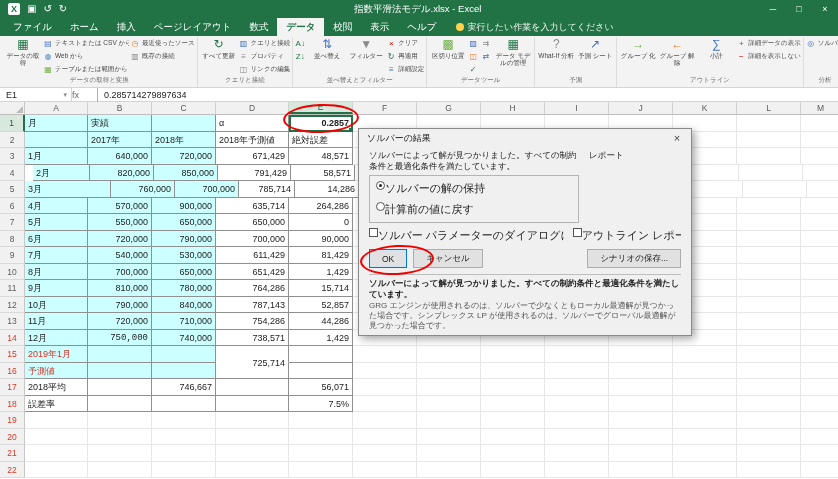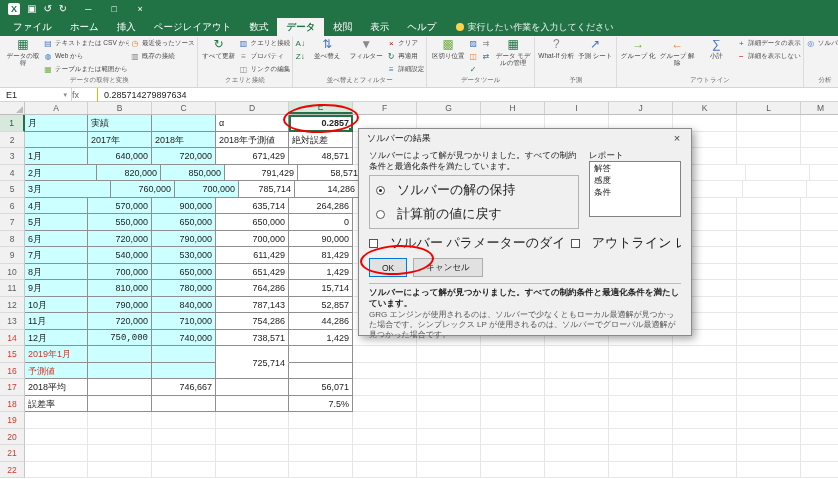--- a/index.html
+++ b/index.html
@@ -66,21 +66,21 @@
 
   
   .dialog{position:absolute;left:358px;top:128px;width:334px;height:208px;background:#f0f0f0;border:1px solid #8a8a8a;box-shadow:3px 3px 8px rgba(0,0,0,.35);z-index:50;font-size:9px}
   .dtitle{height:19px;display:flex;align-items:center;padding-left:8px;font-size:9px;color:#222}
   .dclose{margin-left:auto;width:28px;text-align:center;font-size:11px;color:#444;line-height:19px}
   .dbody{padding:2px 10px 0}
   .dmain{display:flex;gap:10px}
   .dleft{flex:1;min-width:0}
   .intro{font-size:8.5px;line-height:11px;color:#222;margin-bottom:3px}
   .optbox{border:1px solid #b4b4b4;padding:5px 6px;display:flex;flex-direction:column;gap:6px;background:#f0f0f0}
-  .optbox label,.chkrow label{display:flex;align-items:center;gap:12px;font-size:13px;white-space:nowrap;overflow:hidden}
+  .optbox label,.chkrow label{display:flex;gap:0;font-size:11px;white-space:nowrap;overflow:hidden}
   .radio{width:9px;height:9px;border:1px solid #555;border-radius:50%;background:#fff;position:relative;flex:none}
   .radio.on:after{content:"";position:absolute;left:2px;top:2px;right:2px;bottom:2px;background:#222;border-radius:50%}
   .chkbox{width:9px;height:9px;border:1px solid #555;background:#fff;flex:none}
   .dright{width:92px;flex:none}
   .rlabel{font-size:8.5px;color:#222;height:11px}
   .listbox{border:1px solid #828282;background:#fff;height:56px;overflow:hidden}
   .litem{font-size:8.5px;line-height:12px;padding-left:4px;color:#222}
   .chkrow{display:flex;justify-content:space-between;margin-top:5px;gap:8px}
   .btnrow{display:flex;gap:6px;margin-top:6px;align-items:center}
   .btnrow .spacer{flex:1}
@@ -100,20 +100,21 @@
 
 <div class="window">
 
   <div class="titlebar">
     <div class="qat">
       <span class="qicon logo">X</span>
       <span class="qicon">▣</span>
       <span class="qicon">↺</span>
       <span class="qicon">↻</span>
     </div>
+    <div class="title">指数平滑法モデル.xlsx - Excel</div>
     <div class="wincontrols">
       <span>─</span>
       <span>□</span>
       <span>×</span>
     </div>
   </div>
 
   <div class="tabsrow">
     <div class="tabs">
         <div class="tab">ファイル</div>
@@ -368,21 +369,21 @@
           <div class="cell" style="width: 64px;"></div>
           <div class="cell" style="width: 64px;"></div>
           <div class="cell" style="width: 64px;"></div>
           <div class="cell" style="width: 64px;"></div>
           <div class="cell" style="width: 64px;"></div>
           <div class="cell" style="width: 64px;"></div>
           <div class="cell" style="width: 40px;"></div>
         </div>
         <div class="grow">
           <div class="rh">4</div>
-          <div class="cell tb cyan" style="width: 72px;">2月</div>
+          <div class="cell tb cyan" style="width: 57px; margin-left: 8px;">2月</div>
           <div class="cell tb cyan num" style="width: 64px;">820,000</div>
           <div class="cell tb cyan num" style="width: 64px;">850,000</div>
           <div class="cell tb num" style="width: 73px;">791,429</div>
           <div class="cell tb num" style="width: 64px;">58,571</div>
           <div class="cell" style="width: 64px;"></div>
           <div class="cell" style="width: 64px;"></div>
           <div class="cell" style="width: 64px;"></div>
           <div class="cell" style="width: 64px;"></div>
           <div class="cell" style="width: 64px;"></div>
           <div class="cell" style="width: 64px;"></div>
@@ -697,41 +698,37 @@
               <span>ソルバーの解の保持</span>
             </label>
             <label>
               <span class="radio"></span>
               <span>計算前の値に戻す</span>
             </label>
           </div>
         </div>
         <div class="dright">
           <div class="rlabel">レポート</div>
-          <div class="listbox">
-            <div class="litem">解答</div>
-            <div class="litem">感度</div>
-            <div class="litem">条件</div>
-          </div>
         </div>
       </div>
       <div class="chkrow">
         <label>
           <span class="chkbox"></span>
           <span>ソルバー パラメーターのダイアログに戻る</span>
         </label>
         <label>
           <span class="chkbox"></span>
           <span>アウトライン レポート</span>
         </label>
       </div>
       <div class="btnrow">
         <button class="dbtn default">OK</button>
         <button class="dbtn">キャンセル</button>
         <div class="spacer"></div>
+        <button class="dbtn">シナリオの保存...</button>
       </div>
       <div class="dsep"></div>
       <p class="dresult">ソルバーによって解が見つかりました。すべての制約条件と最適化条件を満たしています。</p>
       <p class="dnote">GRG エンジンが使用されるのは、ソルバーで少なくともローカル最適解が見つかった場合です。シンプレックス LP が使用されるのは、ソルバーでグローバル最適解が見つかった場合です。</p>
     </div>
   </div>
 
   <div class="circle circle-e1"></div>
   <div class="circle circle-ok"></div>
 

